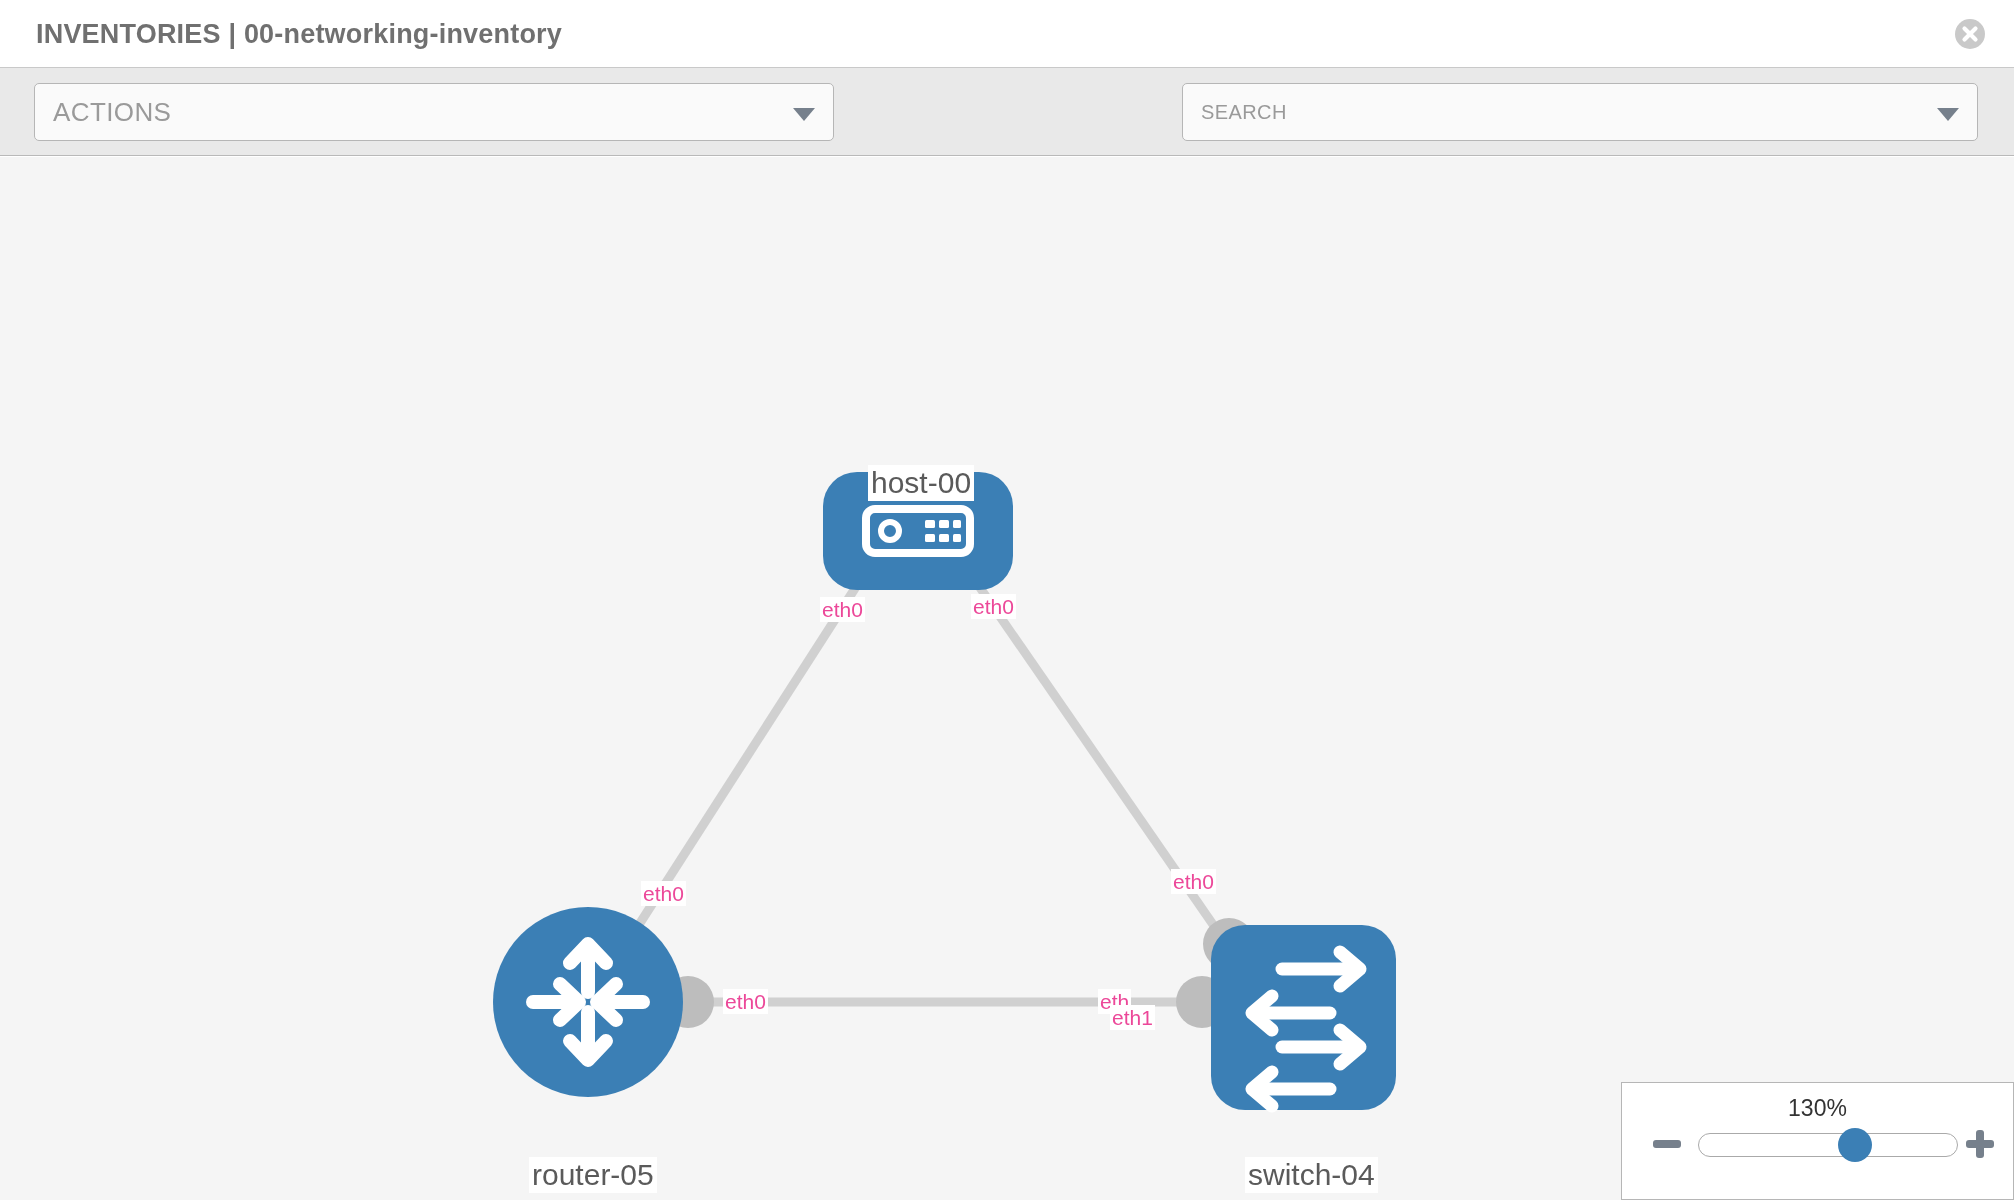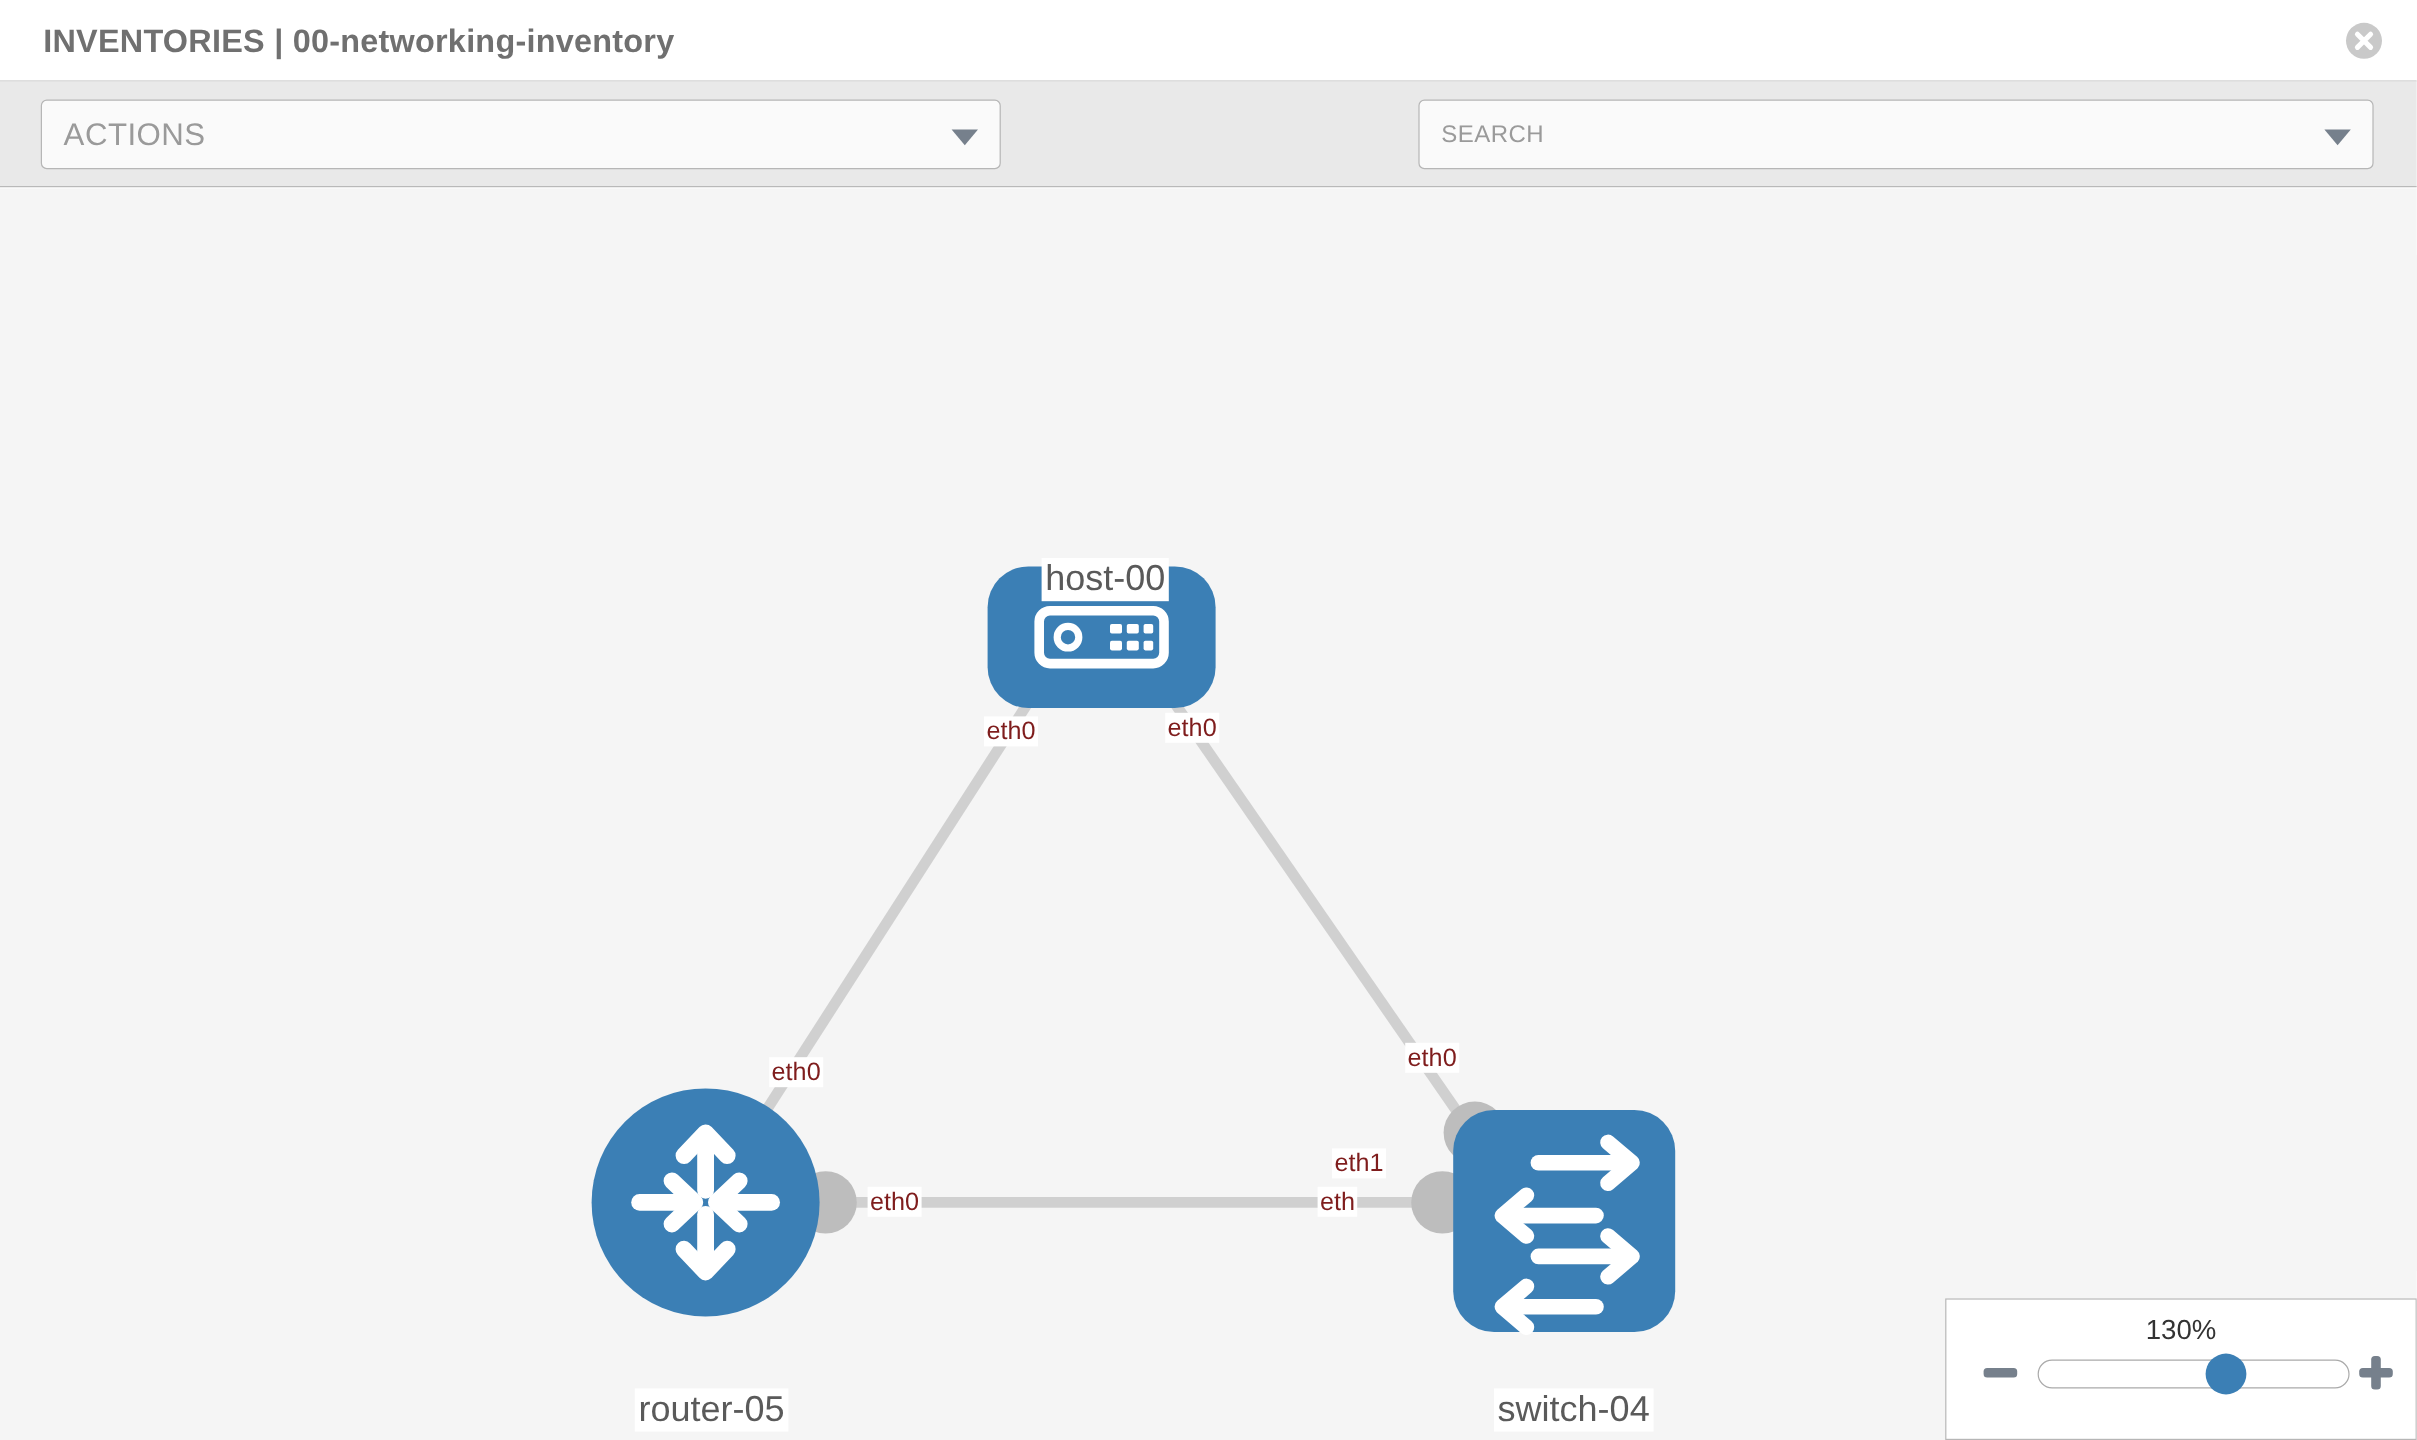--- a/index.html
+++ b/index.html
@@ -113,21 +113,21 @@
     left: 0; top: 157px;
     width: 2014px; height: 1043px;
     background: #f5f5f5;
     overflow: hidden;
   }
   #topology { position: absolute; left: 0; top: 0; }
 
   .edge-label {
     position: absolute;
     background: #ffffff;
-    color: #7f1d1d;
+    color: #ec4899;
     font-size: 21px;
     line-height: 25px;
     padding: 0 2px;
     white-space: nowrap;
   }
   .node-label {
     position: absolute;
     background: #ffffff;
     color: #5a5a5a;
     font-size: 30px;
@@ -296,21 +296,21 @@
         </g>
       </g>
     </svg>
 
     <div class="edge-label" style="left:820px; top:440px;">eth0</div>
     <div class="edge-label" style="left:971px; top:437px;">eth0</div>
     <div class="edge-label" style="left:641px; top:724px;">eth0</div>
     <div class="edge-label" style="left:1171px; top:712px;">eth0</div>
     <div class="edge-label" style="left:723px; top:832px;">eth0</div>
     <div class="edge-label" style="left:1098px; top:832px;">eth</div>
-    <div class="edge-label" style="left:1110px; top:800px;">eth1</div>
+    <div class="edge-label" style="left:1110px; top:848px;">eth1</div>
 
     <div class="node-label" style="left:868px; top:288px;margin-top:20px;">host-00</div>
     <div class="node-label" style="left:529px; top:1000px;">router-05</div>
     <div class="node-label" style="left:1245px; top:1000px;">switch-04</div>
   </div>
 
   <div class="zoom-panel">
     <div class="zoom-value">130%</div>
 
     <div class="zoom-minus">

